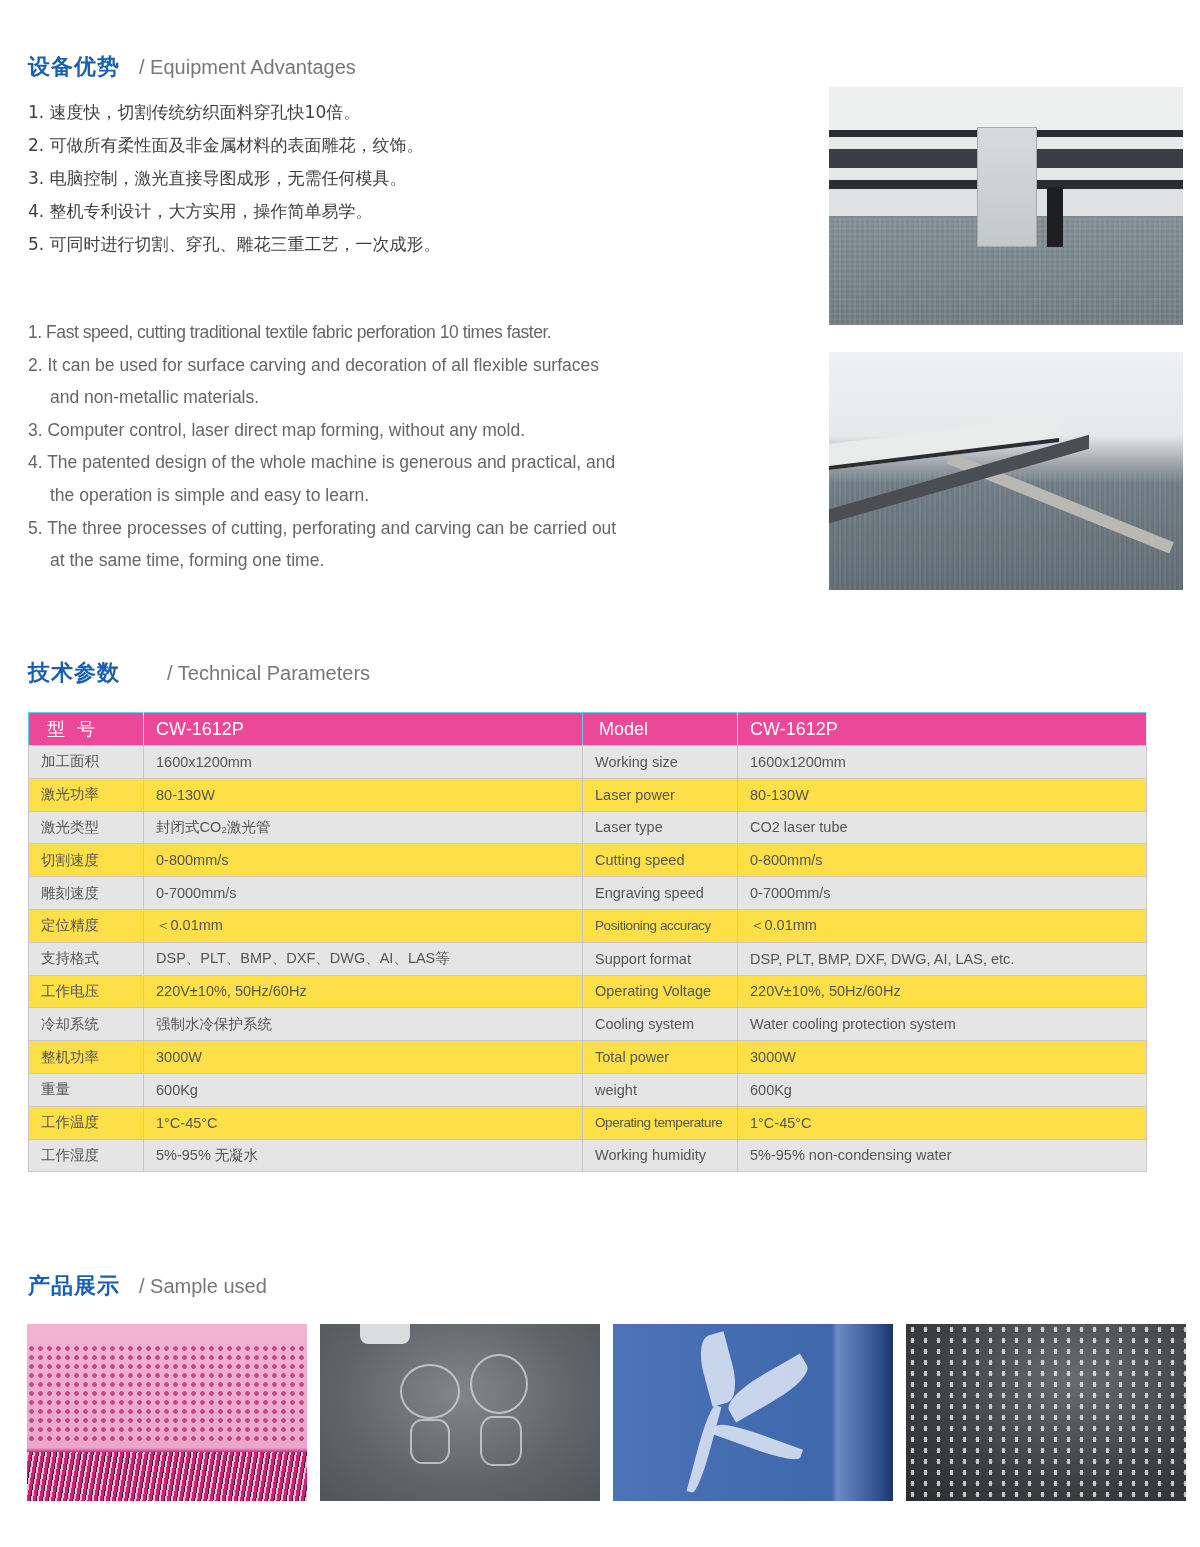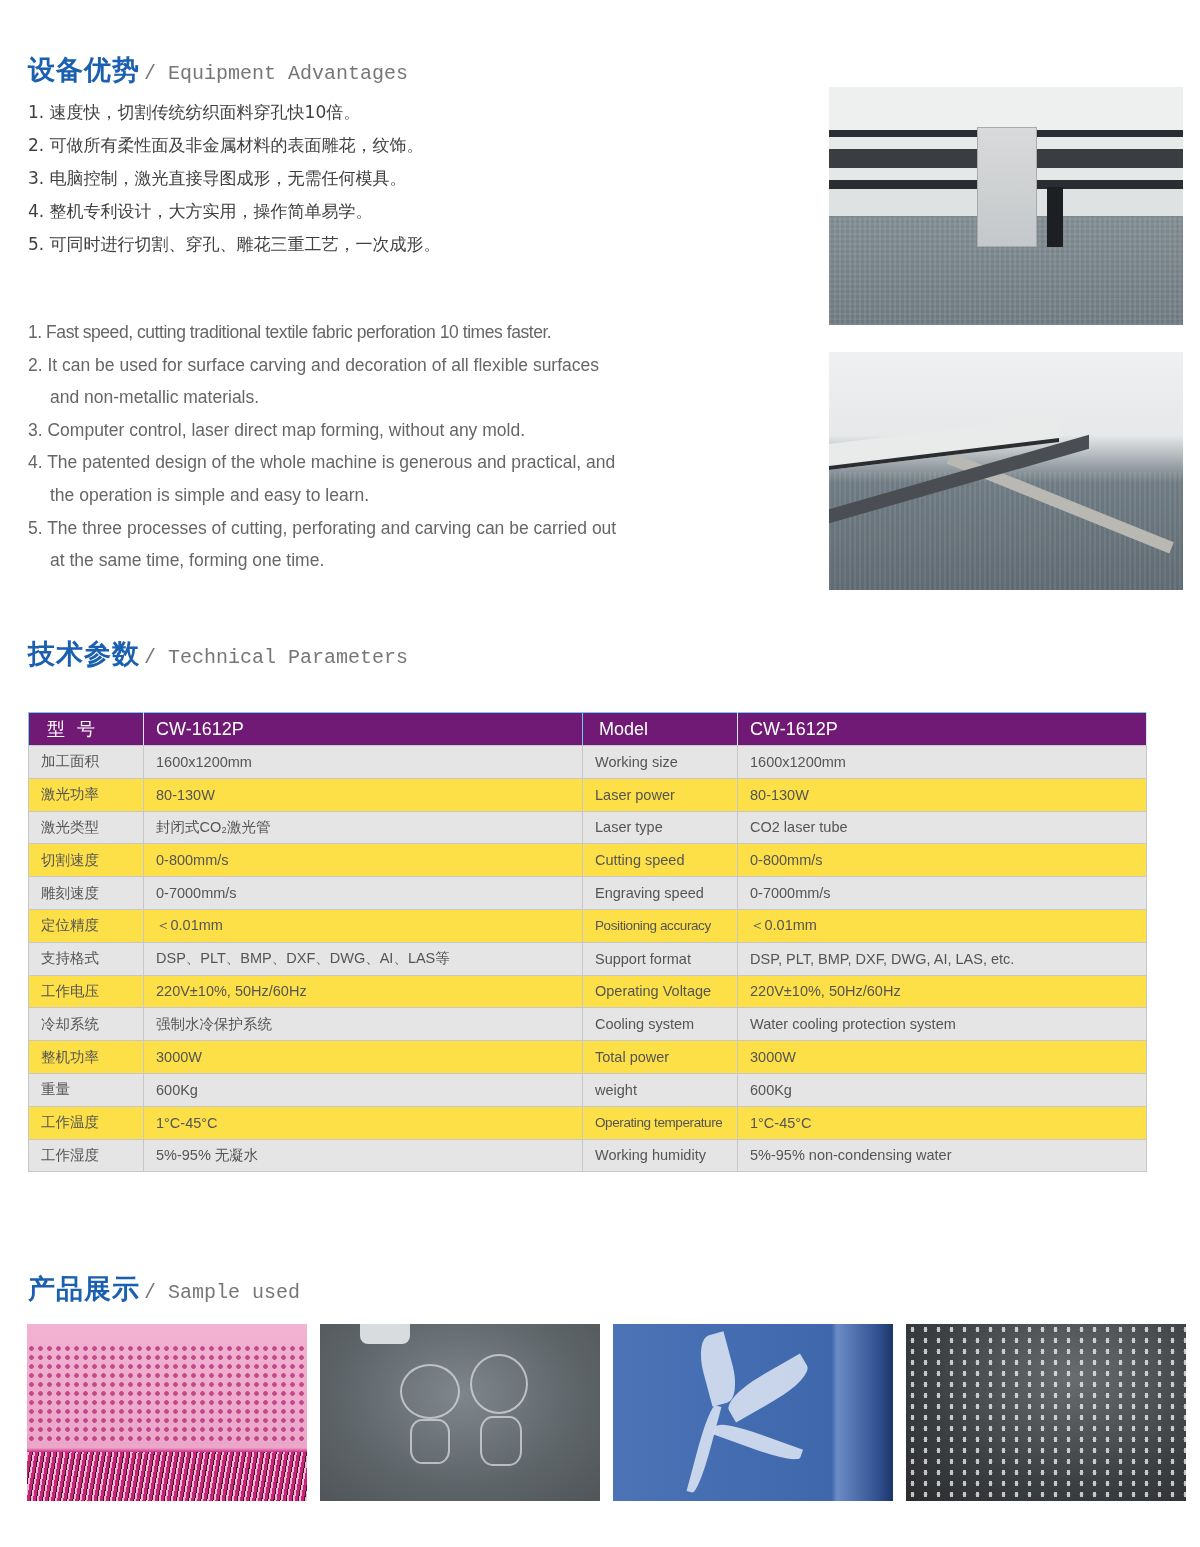--- a/index.html
+++ b/index.html
@@ -1,24 +1,24 @@
 <!DOCTYPE html>
 <html><head>
 <meta charset="utf-8">
 <style>
   * { box-sizing: border-box; margin: 0; padding: 0; }
   html, body { width: 1200px; height: 1547px; background: #ffffff; overflow: hidden; }
   body { position: relative; font-family: "DejaVu Sans", "Liberation Sans", sans-serif; color: #555; }
 
   .section-title { position: absolute; left: 28px; display: flex; align-items: baseline; }
-  .section-title .cn { font-size: 27px; font-weight: bold; color: #1a5fb0; letter-spacing: 1px; }
-  .section-title .en { font-size: 20px; color: #777; margin-left: 4px; font-family: Liberation Mono, monospace; }
+  .section-title .cn { font-size: 22px; font-weight: bold; color: #1a5fb0; letter-spacing: 1px; }
+  .section-title .en { font-size: 20px; color: #777; margin-left: 19px; font-family: Liberation Sans, sans-serif; }
 
   #adv-title { top: 52px; }
-  #tech-title { top: 636px; }
+  #tech-title { top: 658px; gap: 28px; }
   #sample-title { top: 1271px; }
 
   .cn-list { position: absolute; left: 28px; top: 96px; width: 600px; }
   .cn-list .item { font-size: 17px; color: #404040; height: 33px; line-height: 33px; white-space: nowrap; }
 
   .en-list { position: absolute; left: 28px; top: 316px; width: 590px; font-family: "Liberation Sans", sans-serif; }
   .en-list .item { font-size: 17.5px; color: #666; line-height: 32.6px; padding-left: 22px; text-indent: -22px; }
 
   .photo { position: absolute; overflow: hidden; }
   #photo-1 { left: 829px; top: 87px; width: 354px; height: 238px;
@@ -33,21 +33,21 @@
   #photo-2 { left: 829px; top: 352px; width: 354px; height: 238px;
     background: linear-gradient(180deg, #eef0f1 0%, #e6e8e9 35%, #6f7b83 55%, #5f6a72 100%); }
   #photo-2 .beam { position: absolute; left: 0; top: 78px; width: 230px; height: 26px; background: #e9ebeb; transform: skewY(-7deg); border-bottom: 4px solid #2b2d30; }
   #photo-2 .rail { position: absolute; left: 0; top: 120px; width: 260px; height: 14px; background: #4a4d51; transform: skewY(-16deg); }
   #photo-2 .siderail { position: absolute; left: 120px; top: 100px; width: 240px; height: 12px; background: #b9b8b2; transform: rotate(22deg); transform-origin: left center; }
   #photo-2 .mesh { position: absolute; left: 0; top: 120px; width: 100%; height: 118px;
     background: repeating-linear-gradient(90deg, rgba(255,255,255,0.07) 0 2px, transparent 2px 5px); }
 
   .spec-table { position: absolute; border-collapse: collapse; font-family: "Liberation Sans", sans-serif; }
   .spec-table td { border: 1px solid #c8c8c8; height: 32.8px; font-size: 14.5px; color: #555; padding: 0 12px; white-space: nowrap; }
-  .spec-table tr.head td { background: #701a75; color: #fff; font-size: 18px; height: 33px; border-color: #6ccdf4 #cfe9f5 #c8c8c8 #6ccdf4; }
+  .spec-table tr.head td { background: #ec4899; color: #fff; font-size: 18px; height: 33px; border-color: #6ccdf4 #cfe9f5 #c8c8c8 #6ccdf4; }
   .spec-table tr.alt td { background: #fde047; }
   .spec-table tr.plain td { background: #e5e5e5; }
   #table-cn { left: 28px; top: 712px; width: 565px; }
   #table-cn td.k { width: 115px; }
   #table-en { left: 582px; top: 712px; width: 565px; }
   #table-en td.k { width: 155px; padding-left: 12px; }
   #table-en td.k.small { font-size: 13.5px; letter-spacing: -0.4px; padding-left: 12px; }
   #table-cn tr.head td.k { padding-left: 18px; letter-spacing: 12px; }
   #table-en tr.head td.k { padding-left: 16px; }
 

